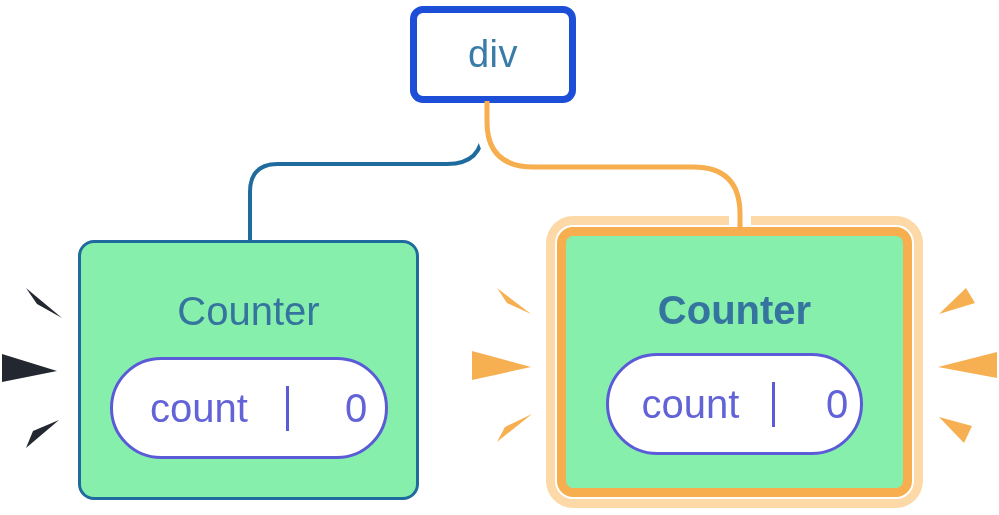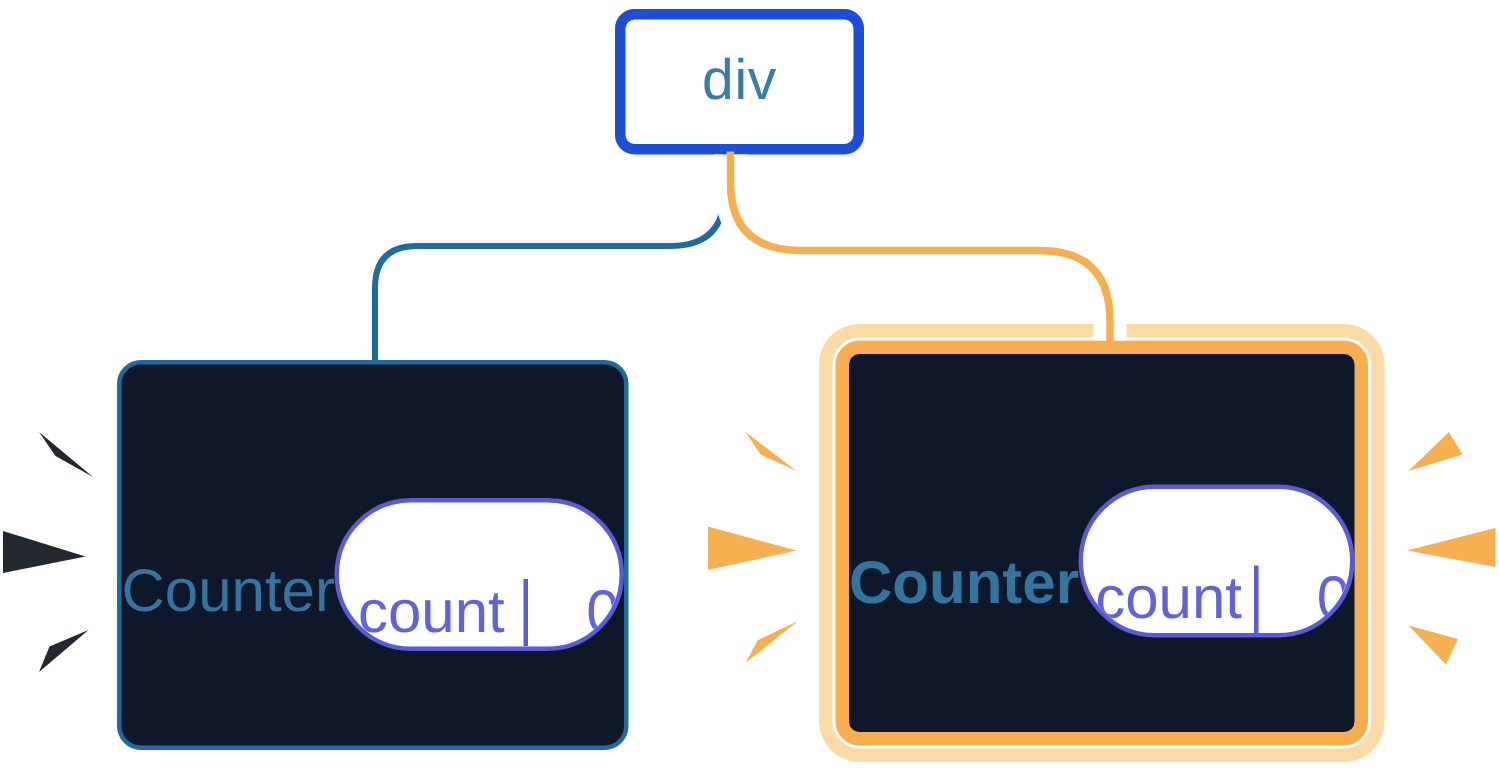--- a/index.html
+++ b/index.html
@@ -10,41 +10,41 @@
   .layer{position:absolute;left:0;top:0;width:999px;height:515px;pointer-events:none;}
   
   .root-node{
     position:absolute;left:410px;top:6px;width:166px;height:97px;box-sizing:border-box;
     background:#ffffff;border:7px solid #1d4ed8;border-radius:13px;
     display:flex;align-items:center;justify-content:center;z-index:2;
   }
   .root-node .lbl{font-size:38px;font-weight:500;color:#3a7ca8;letter-spacing:.5px;}
   
   .card{
-    position:absolute;box-sizing:border-box;background:#0f172a;z-index:2;
-    display:flex;flex-direction:row;align-items:center;
+    position:absolute;box-sizing:border-box;background:#86efac;z-index:2;
+    display:flex;flex-direction:column;align-items:center;
   }
   .card-left{
     left:78px;top:240px;width:341px;height:260px;
     border:3px solid #1f6b9d;border-radius:16px;
   }
   .card-right{
     left:557px;top:227px;width:355px;height:270px;
     border:9px solid #f6ae4f;border-radius:16px;
     box-shadow:0 0 0 2px #ffffff, 0 0 0 11px #fcd9a6;
   }
   .card-title{
     font-size:40px;line-height:40px;color:#35749e;
   }
   .card-left  .card-title{margin-top:48px;font-weight:500;}
   .card-right .card-title{margin-top:54px;font-weight:700;}
   
   .pill{
     box-sizing:border-box;height:102px;border:3px solid #5b5bd8;border-radius:52px;
-    display:flex;align-items:flex-end;background:#ffffff;overflow:hidden;gap:39px;
+    display:flex;align-items:center;background:#ffffff;overflow:hidden;gap:39px;
   }
   .card-left  .pill{width:278px;margin-top:26px;}
   .card-right .pill{width:257px;margin-top:23px;}
   .pill .cell{
     display:flex;align-items:center;justify-content:center;
     font-size:40px;color:#6363d8;
   }
   .pill .key{border-right:3px solid #5b5bd8;}
   .card-left  .pill .key{width:173px;}
   .card-right .pill .key{width:163px;}

